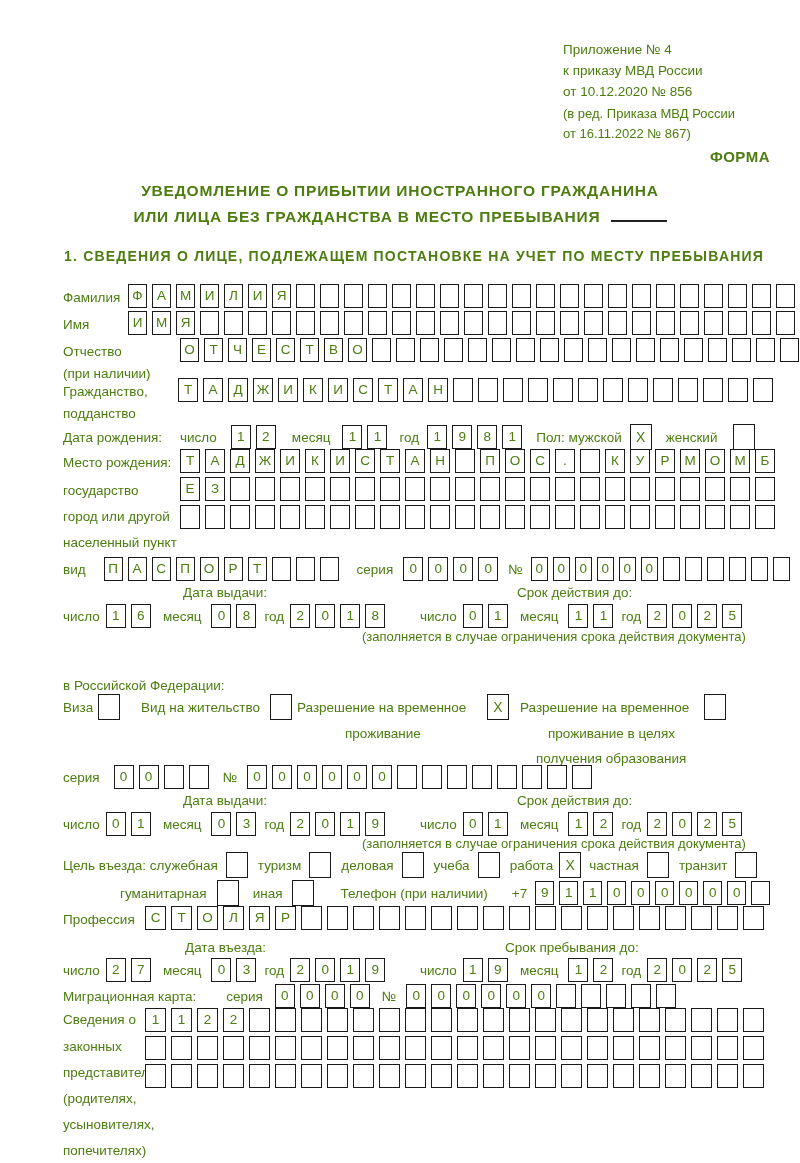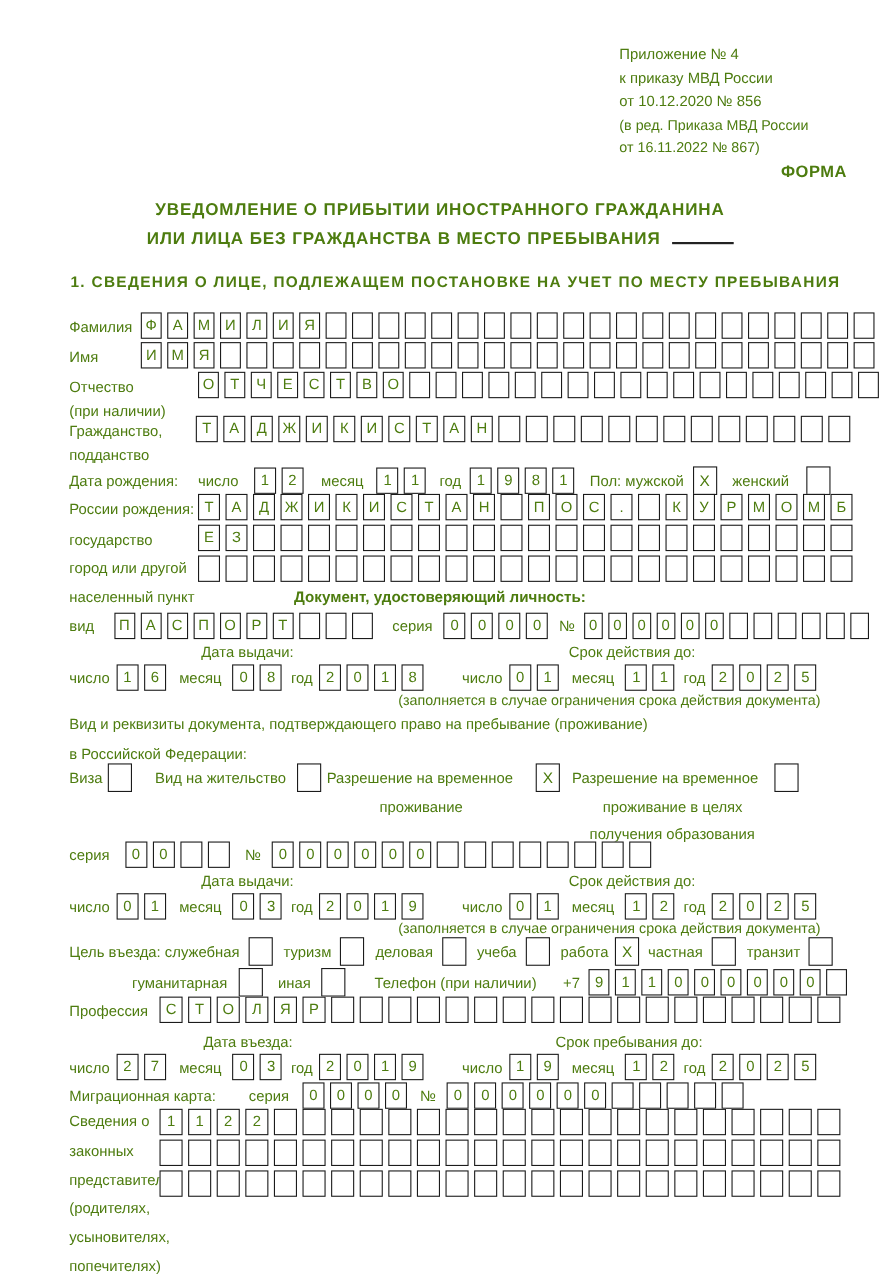--- a/index.html
+++ b/index.html
@@ -186,21 +186,21 @@
     <span class="lbl ml14">Пол: мужской</span>
     <span class="cells cb ml8">
         <span class="cell">X</span>
       </span>
     <span class="lbl ml14">женский</span>
     <span class="cells cb ml16">
         <span class="cell"></span>
       </span>
   </div>
 
-  <div class="abs lbl" style="left:63px;top:455px">России рождения:</div>
+  <div class="abs lbl" style="left:63px;top:455px">Место рождения:</div>
   <div class="abs lbl" style="left:63px;top:483px">государство</div>
   <div class="abs lbl" style="left:63px;top:509px">город или другой</div>
   <div class="abs lbl" style="left:63px;top:535px">населенный пункт</div>
   <div class="row cells" style="left:180px;top:449px;--cw:20px">
       <span class="cell">Т</span>
       <span class="cell">А</span>
       <span class="cell">Д</span>
       <span class="cell">Ж</span>
       <span class="cell">И</span>
       <span class="cell">К</span>
@@ -269,21 +269,20 @@
       <span class="cell"></span>
       <span class="cell"></span>
       <span class="cell"></span>
       <span class="cell"></span>
       <span class="cell"></span>
       <span class="cell"></span>
       <span class="cell"></span>
       <span class="cell"></span>
     </div>
 
-  <div class="abs ctr b" style="top:535px;font-size:13.8px">Документ, удостоверяющий личность:</div>
 
   <div class="row" style="left:63px;top:557px">
     <span class="lbl">вид</span>
     <span class="cells ml18" style="--cw:19px">
         <span class="cell">П</span>
         <span class="cell">А</span>
         <span class="cell">С</span>
         <span class="cell">П</span>
         <span class="cell">О</span>
         <span class="cell">Р</span>
@@ -352,21 +351,20 @@
     <span class="lbl ml8">год</span>
     <span class="cells ml6" style="--cw:20px">
         <span class="cell">2</span>
         <span class="cell">0</span>
         <span class="cell">2</span>
         <span class="cell">5</span>
       </span>
   </div>
   <div class="abs sm" style="left:362px;top:629px">(заполняется в случае ограничения срока действия документа)</div>
 
-  <div class="abs lbl" style="left:63px;top:651px">Вид и реквизиты документа, подтверждающего право на пребывание (проживание)</div>
   <div class="abs lbl" style="left:63px;top:678px">в Российской Федерации:</div>
 
   <div class="abs lbl" style="left:63px;top:700px">Виза</div>
   <div class="row cells cb" style="left:98px;top:694px">
       <span class="cell"></span>
     </div>
 
   <div class="abs lbl" style="left:141px;top:700px">Вид на жительство</div>
   <div class="row cells cb" style="left:270px;top:694px">
       <span class="cell"></span>

